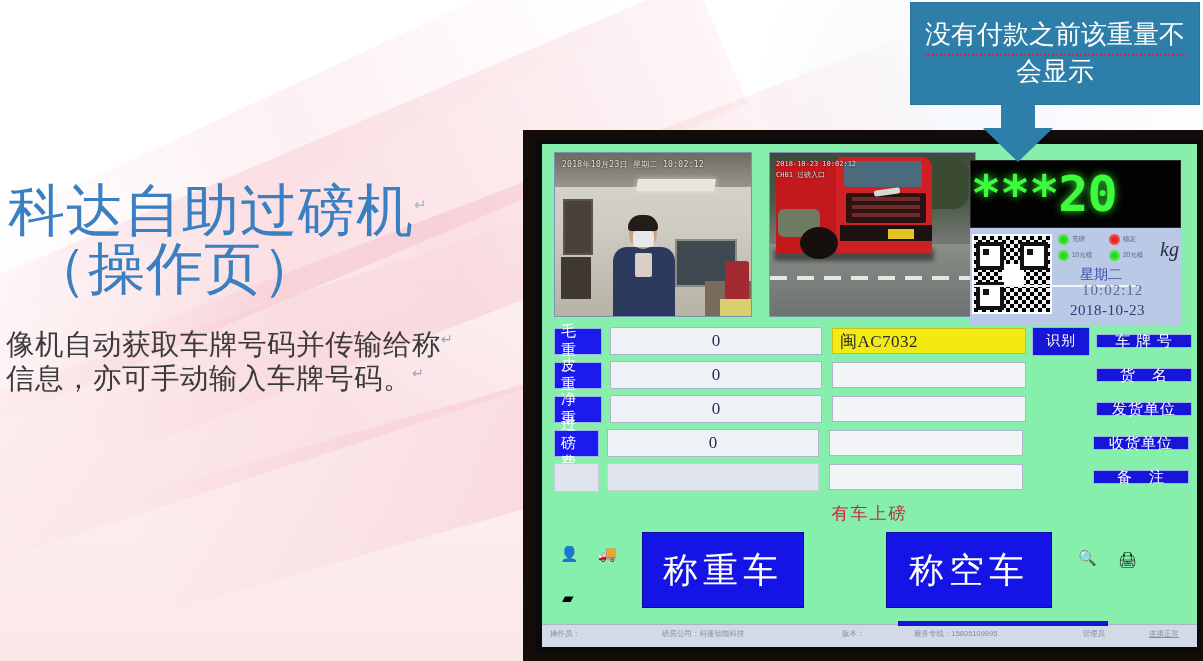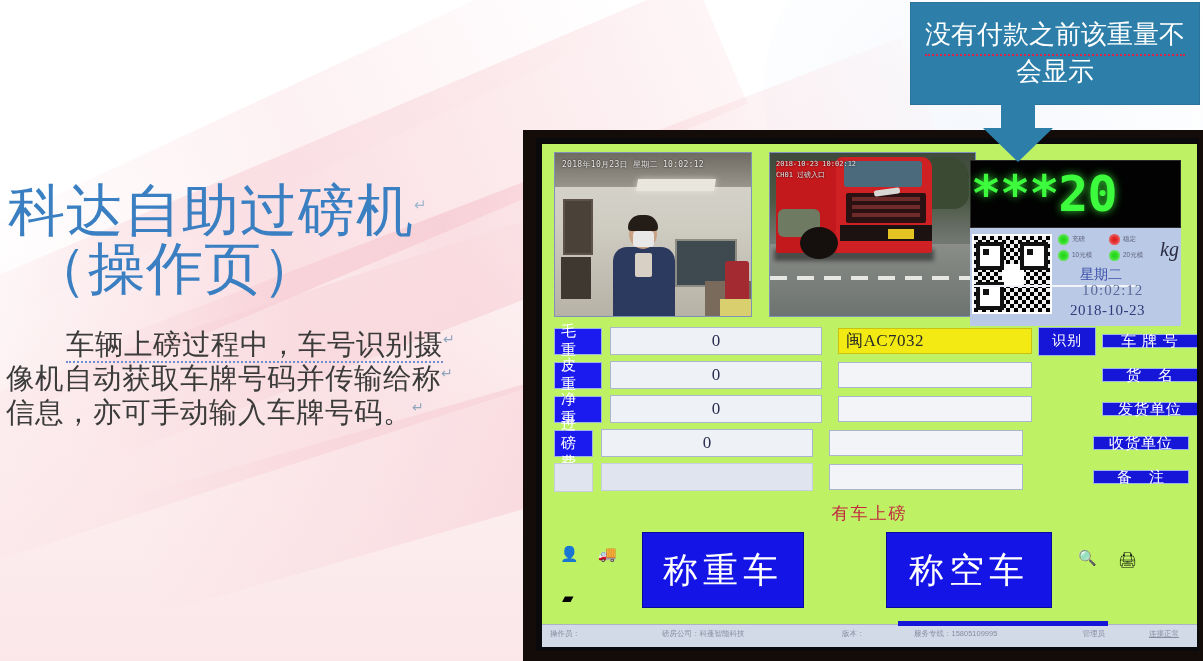--- a/index.html
+++ b/index.html
@@ -70,21 +70,21 @@
   #callout-arrow{position:absolute;left:1018px;top:100px;z-index:6;width:0;height:0;}
   #callout-arrow .stem{position:absolute;left:-17px;top:0;width:34px;height:30px;background:#2d7fa9;}
   #callout-arrow .head{position:absolute;left:-35px;top:28px;width:0;height:0;
     border-left:35px solid transparent;border-right:35px solid transparent;border-top:34px solid #2d7fa9;}
 
   
   #monitor{position:absolute;left:523px;top:130px;width:680px;height:531px;z-index:4;
     background:#140c08;overflow:hidden;}
   #bezel-inner{position:absolute;left:13px;top:8px;right:4px;bottom:10px;background:#0a0a0c;}
   #screen{position:absolute;left:6px;top:6px;right:2px;bottom:4px;
-    background:#bef264;overflow:hidden;}
+    background:#86efac;overflow:hidden;}
 
   
   #cam-row{position:absolute;left:12px;top:8px;right:8px;height:165px;display:flex;gap:6px;}
   .cam{position:relative;overflow:hidden;border:1px solid #7e91b7;}
   #cam-left{width:196px;background:#6b6b66;}
   #cam-right{width:205px;background:#5f6e72;margin-left:11px;}
   #cam-timestamp{position:absolute;left:7px;top:6px;color:#e8e8e8;font-size:8px;
     font-family:"DejaVu Sans Mono",monospace;letter-spacing:.3px;text-shadow:0 0 2px #000;}
   
   .room-wall{position:absolute;inset:0;background:linear-gradient(180deg,#d8d5cd 0%,#cfccc2 45%,#b7b2a6 100%);}
@@ -152,22 +152,22 @@
   
   #form{position:absolute;left:12px;top:182px;right:8px;height:160px;}
   .frow{display:flex;align-items:center;height:30px;margin-bottom:4px;}
   .lab{width:92px;height:27px;background:#1212cf;color:#ffffff;border:1px solid #9fb6e0;
     display:flex;align-items:center;justify-content:space-around;
     font-family:"Liberation Serif","DejaVu Serif",serif;font-size:15px;letter-spacing:2px;padding:0 6px;box-sizing:border-box;}
   .lab.bright{background:#1b1bf0;}
   .val{flex:0 0 210px;height:26px;margin-left:8px;background:#eef1f5;border:1px solid #aab6cc;
     display:flex;align-items:center;justify-content:center;color:#2b2d4f;font-size:17px;
     font-family:"Liberation Serif",serif;}
-  .mid{flex:0 0 194px;height:26px;margin-left:16px;background:#f2f4f8;border:1px solid #aab6cc;
-    display:flex;align-items:flex-start;padding-left:7px;box-sizing:border-box;}
+  .mid{flex:0 0 194px;height:26px;margin-left:10px;background:#f2f4f8;border:1px solid #aab6cc;
+    display:flex;align-items:center;padding-left:7px;box-sizing:border-box;}
   .mid.plate{background:#f2ea12;border-color:#c9c213;}
   #plate-text{color:#2a2a2a;font-size:17px;font-family:"Liberation Serif",serif;letter-spacing:.5px;}
   .btn-sm{flex:0 0 56px;height:27px;margin-left:6px;background:#1616d8;color:#fff;border:1px solid #9fb6e0;
     display:flex;align-items:center;justify-content:center;font-size:14px;
     font-family:"Liberation Serif",serif;letter-spacing:1px;}
   .rlab{flex:0 0 96px;height:14px;margin-left:6px;background:#1616d8;color:#fff;border:1px solid #9fb6e0;
     display:flex;align-items:center;justify-content:space-around;font-size:15px;
     font-family:"Liberation Serif",serif;padding:0 7px;box-sizing:border-box;letter-spacing:1px;}
   .blank-lab{width:92px;height:27px;background:#dfe4ee;border:1px solid #c6cddb;}
   .blank-val{flex:0 0 210px;height:26px;margin-left:8px;background:#dfe4ee;border:1px solid #c6cddb;}
@@ -212,21 +212,20 @@
 </div>
 
 <div id="left-col">
 
   <div id="slide-title">
     <span>科达自助过磅机</span><span class="pilcrow">↵</span>
     <span class="t-line2">（操作页）</span>
   </div>
 
   <div id="body-copy">
-    <span class="bline indent"><span class="squiggle">车辆上磅过程中，车号识别摄</span><span class="bpil">↵</span></span>
     <span class="bline"><span>像机自动获取车牌号码并传输给称</span><span class="bpil">↵</span></span>
     <span class="bline"><span>信息，亦可手动输入车牌号码。</span><span class="bpil">↵</span></span>
   </div>
 </div>
 
 <div id="callout">
   <div id="callout-text">
     <span class="cl1">没有付款之前该重量不</span>
     <span class="cl2">会显示</span>
   </div>

